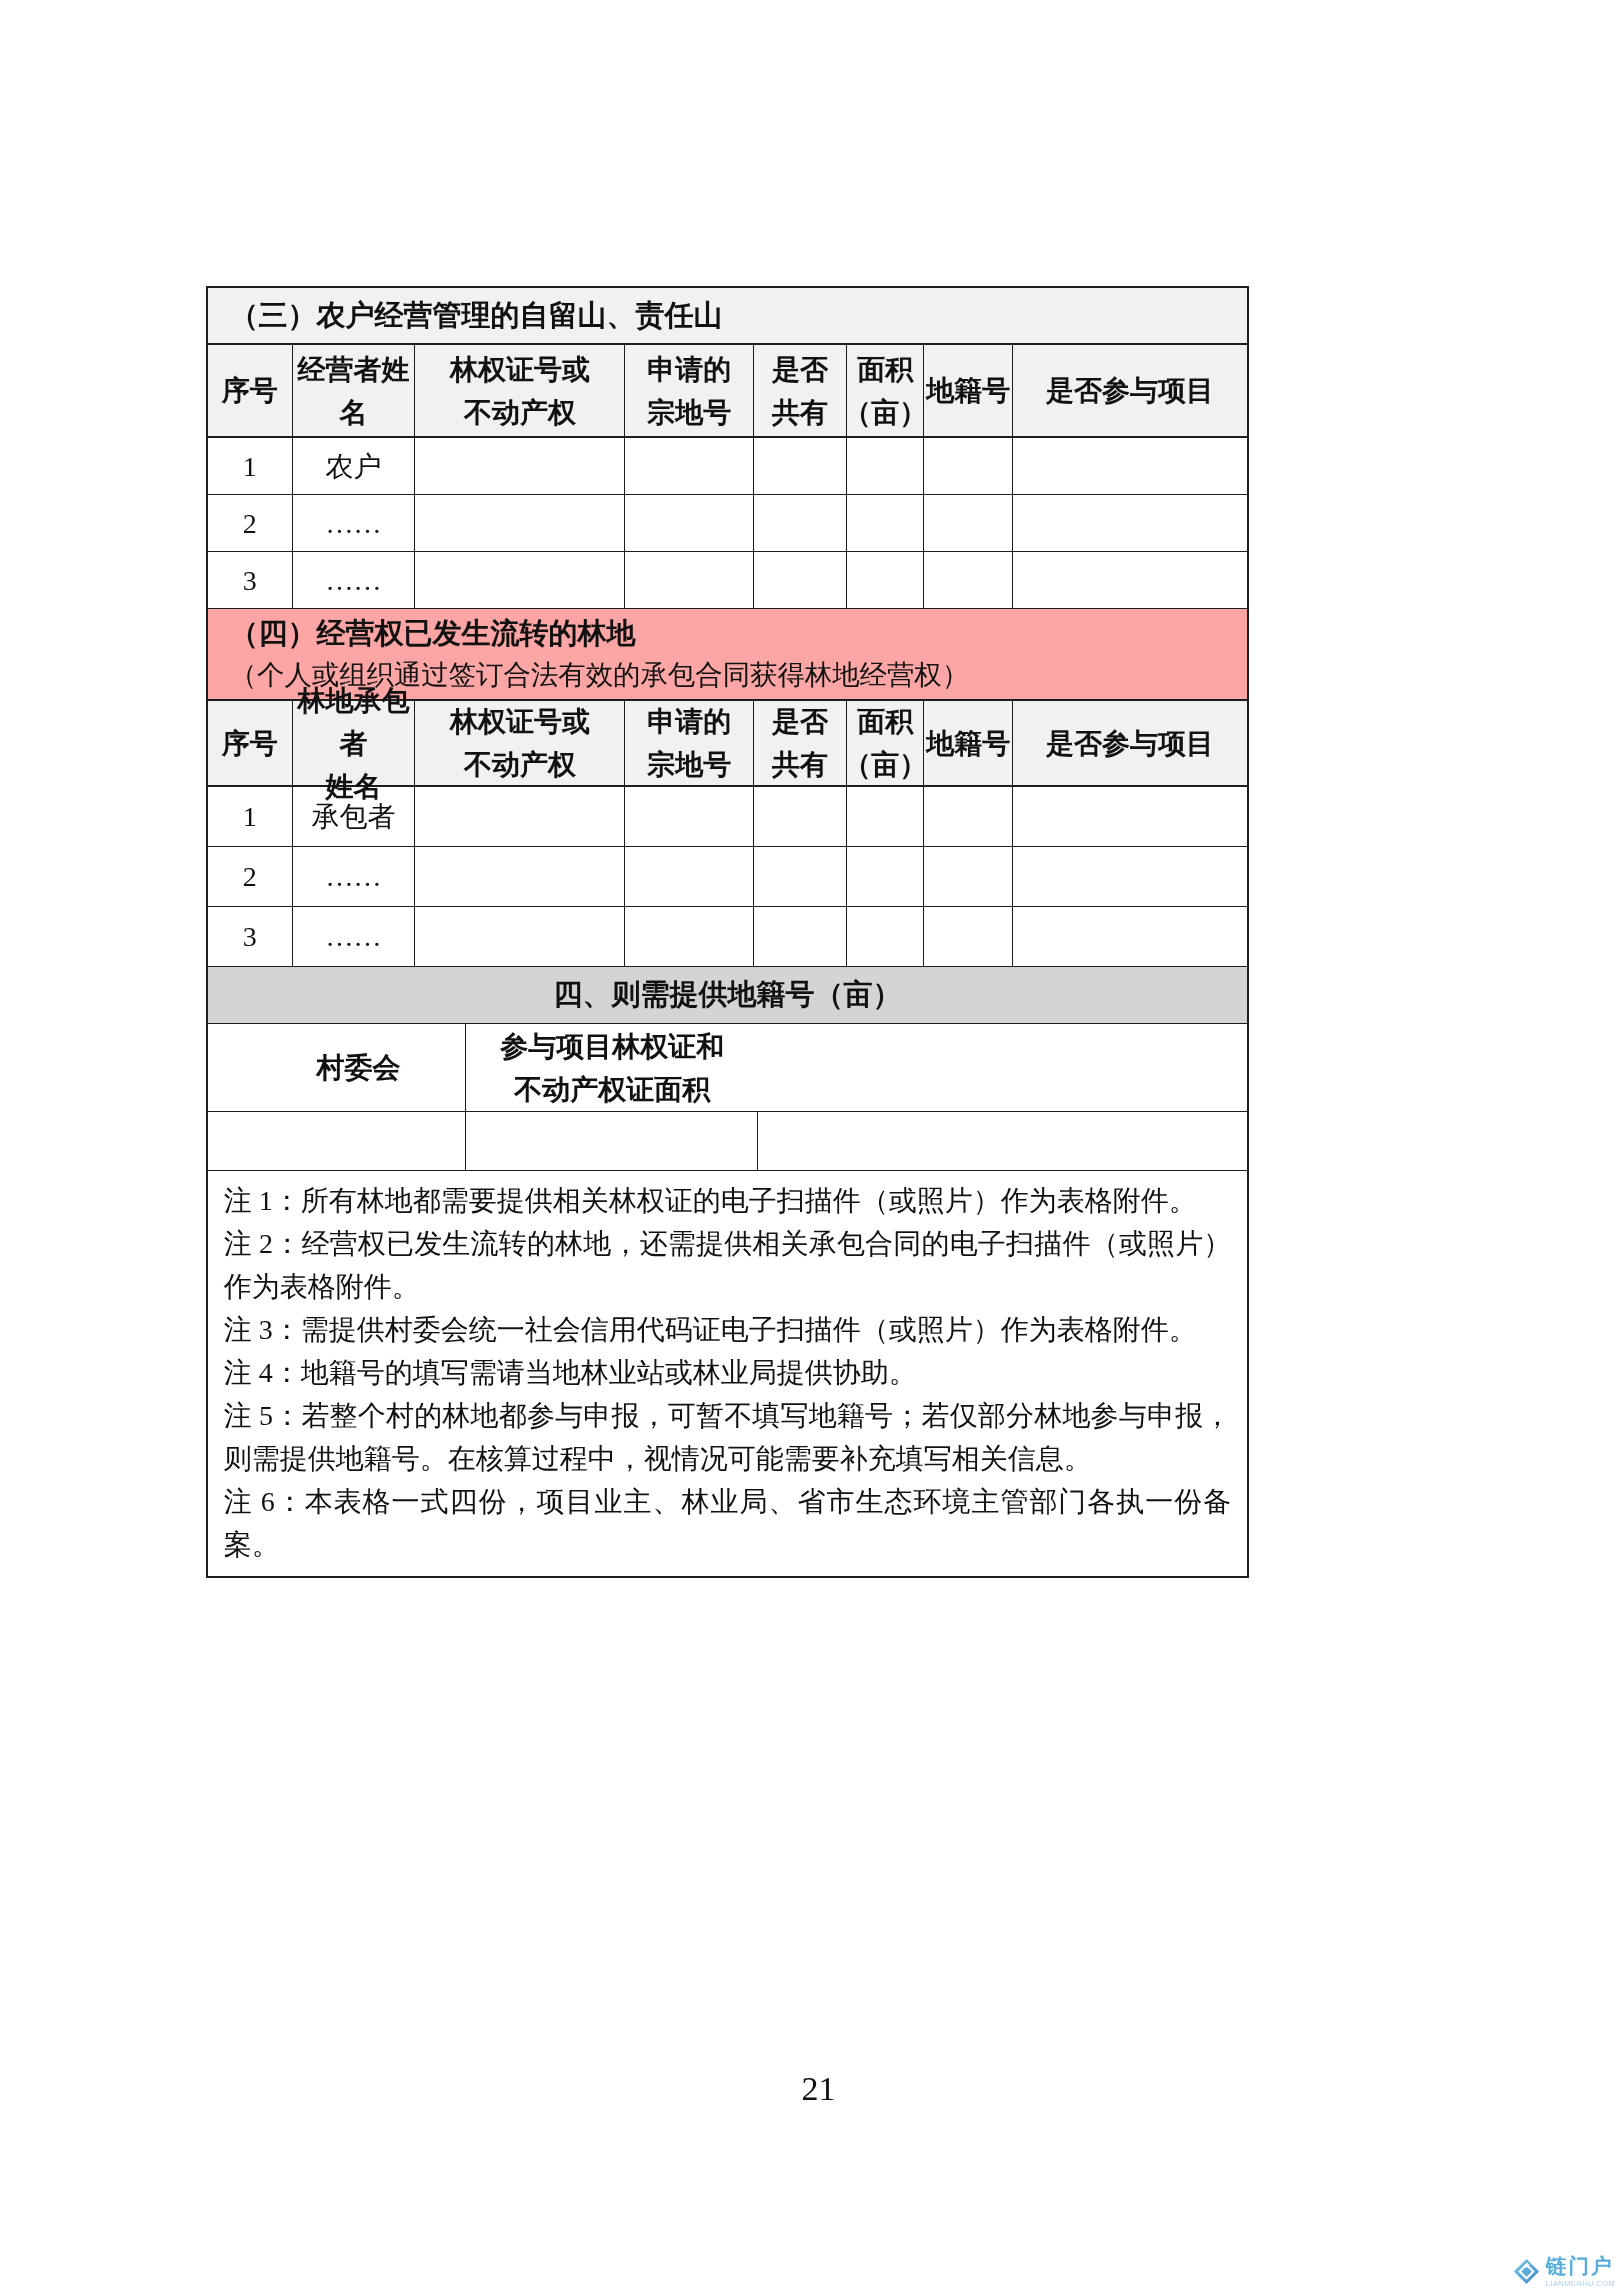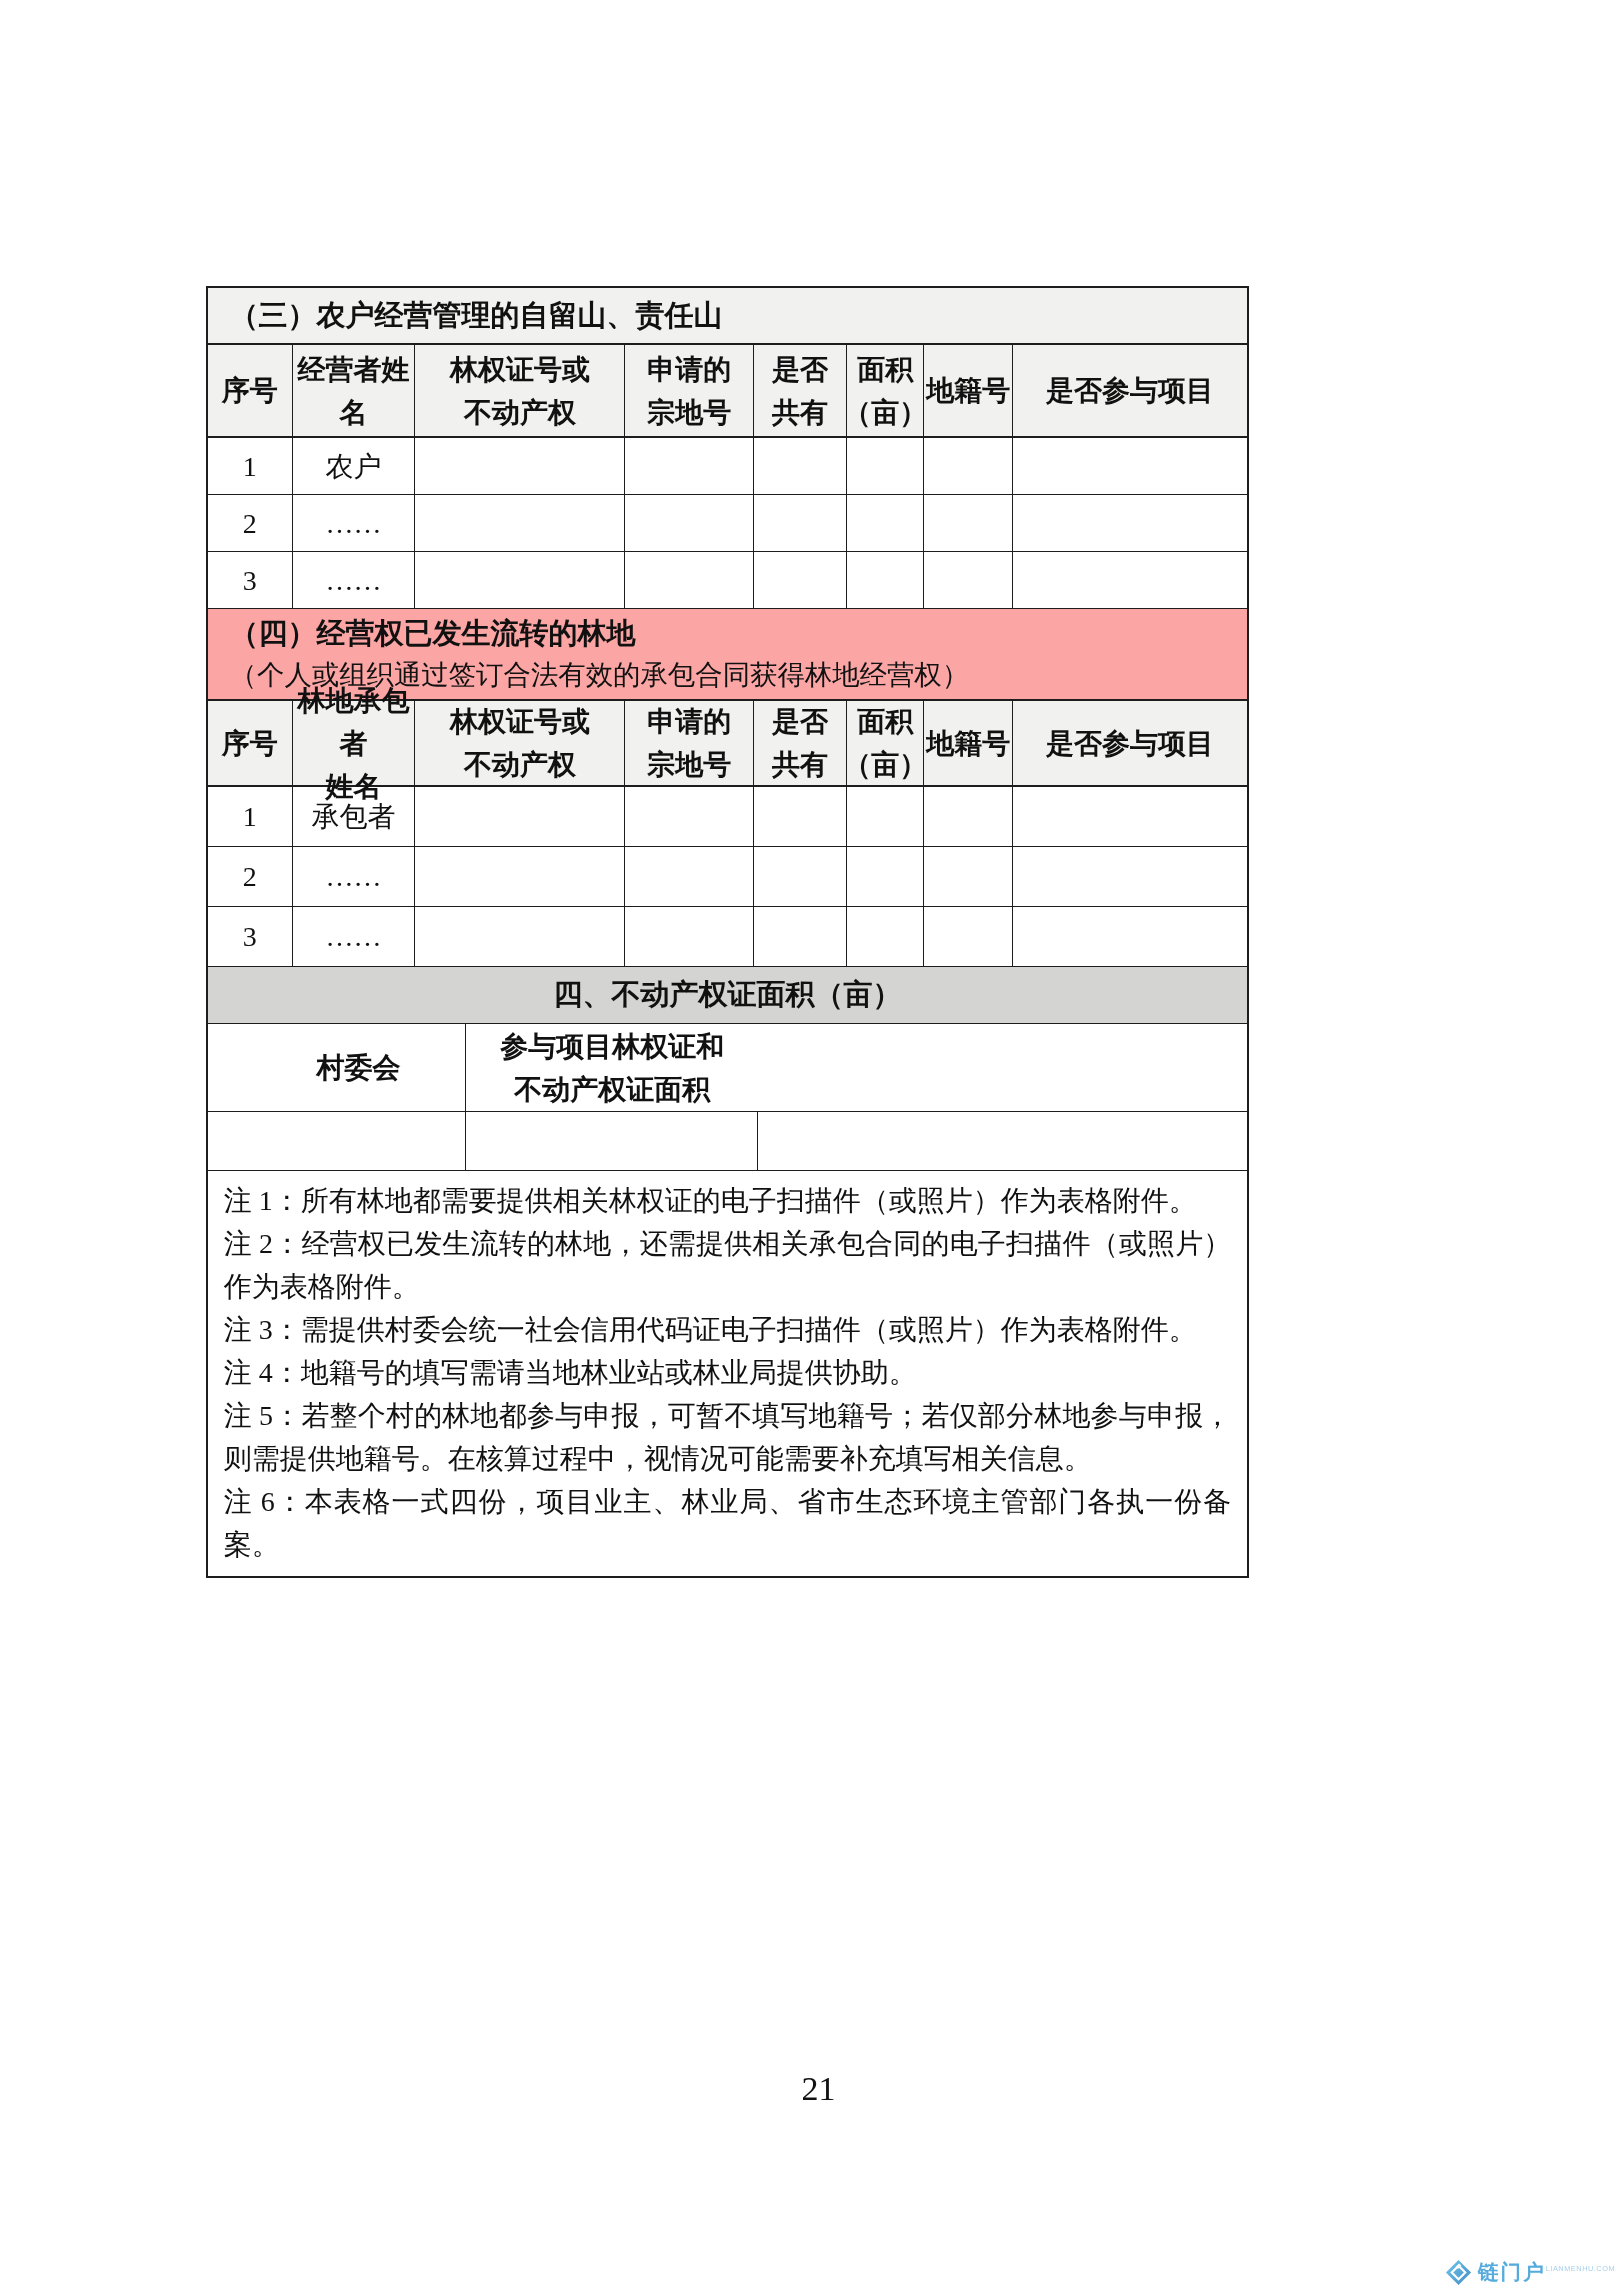--- a/index.html
+++ b/index.html
@@ -115,21 +115,21 @@
 
   .watermark {
     position:absolute;
     right:5.9px; bottom:5.9px;
     display:flex;
     align-items:center;
     gap:4.9px;
     font-family:"Liberation Sans","DejaVu Sans",sans-serif;
     opacity:0.9;
   }
-  .wm-text { display:flex; flex-direction:row; line-height:1;justify-content:flex-end; }
+  .wm-text { display:flex; flex-direction:column; line-height:1;justify-content:flex-end; }
   .wm-name { font-size:20.6px; font-weight:bold; color:#44a3da; letter-spacing:2px; }
   .wm-domain { font-size:7.4px; color:#9ccbe9; margin-top:2.9px; letter-spacing:0.5px; }
 </style>
 </head>
 <body>
 
 <div class="page">
 
   <div class="doc-table">
 
@@ -225,21 +225,21 @@
       <div class="cell c2">……</div>
       <div class="cell c3"></div>
       <div class="cell c4"></div>
       <div class="cell c5"></div>
       <div class="cell c6"></div>
       <div class="cell c7"></div>
       <div class="cell c8"></div>
     </div>
 
     <div class="row r-band">
-      <span>四、不动产权证面积（亩）</span>
+      <span>四、则需提供地籍号（亩）</span>
     </div>
 
     <div class="row r-sumh">
       <div class="cell s1">村委会</div>
       <div class="cell s2">参与项目林权证和
 不动产权证面积</div>
     </div>
     <div class="row r-sume">
       <div class="cell s1"></div>
       <div class="cell s2"></div>

